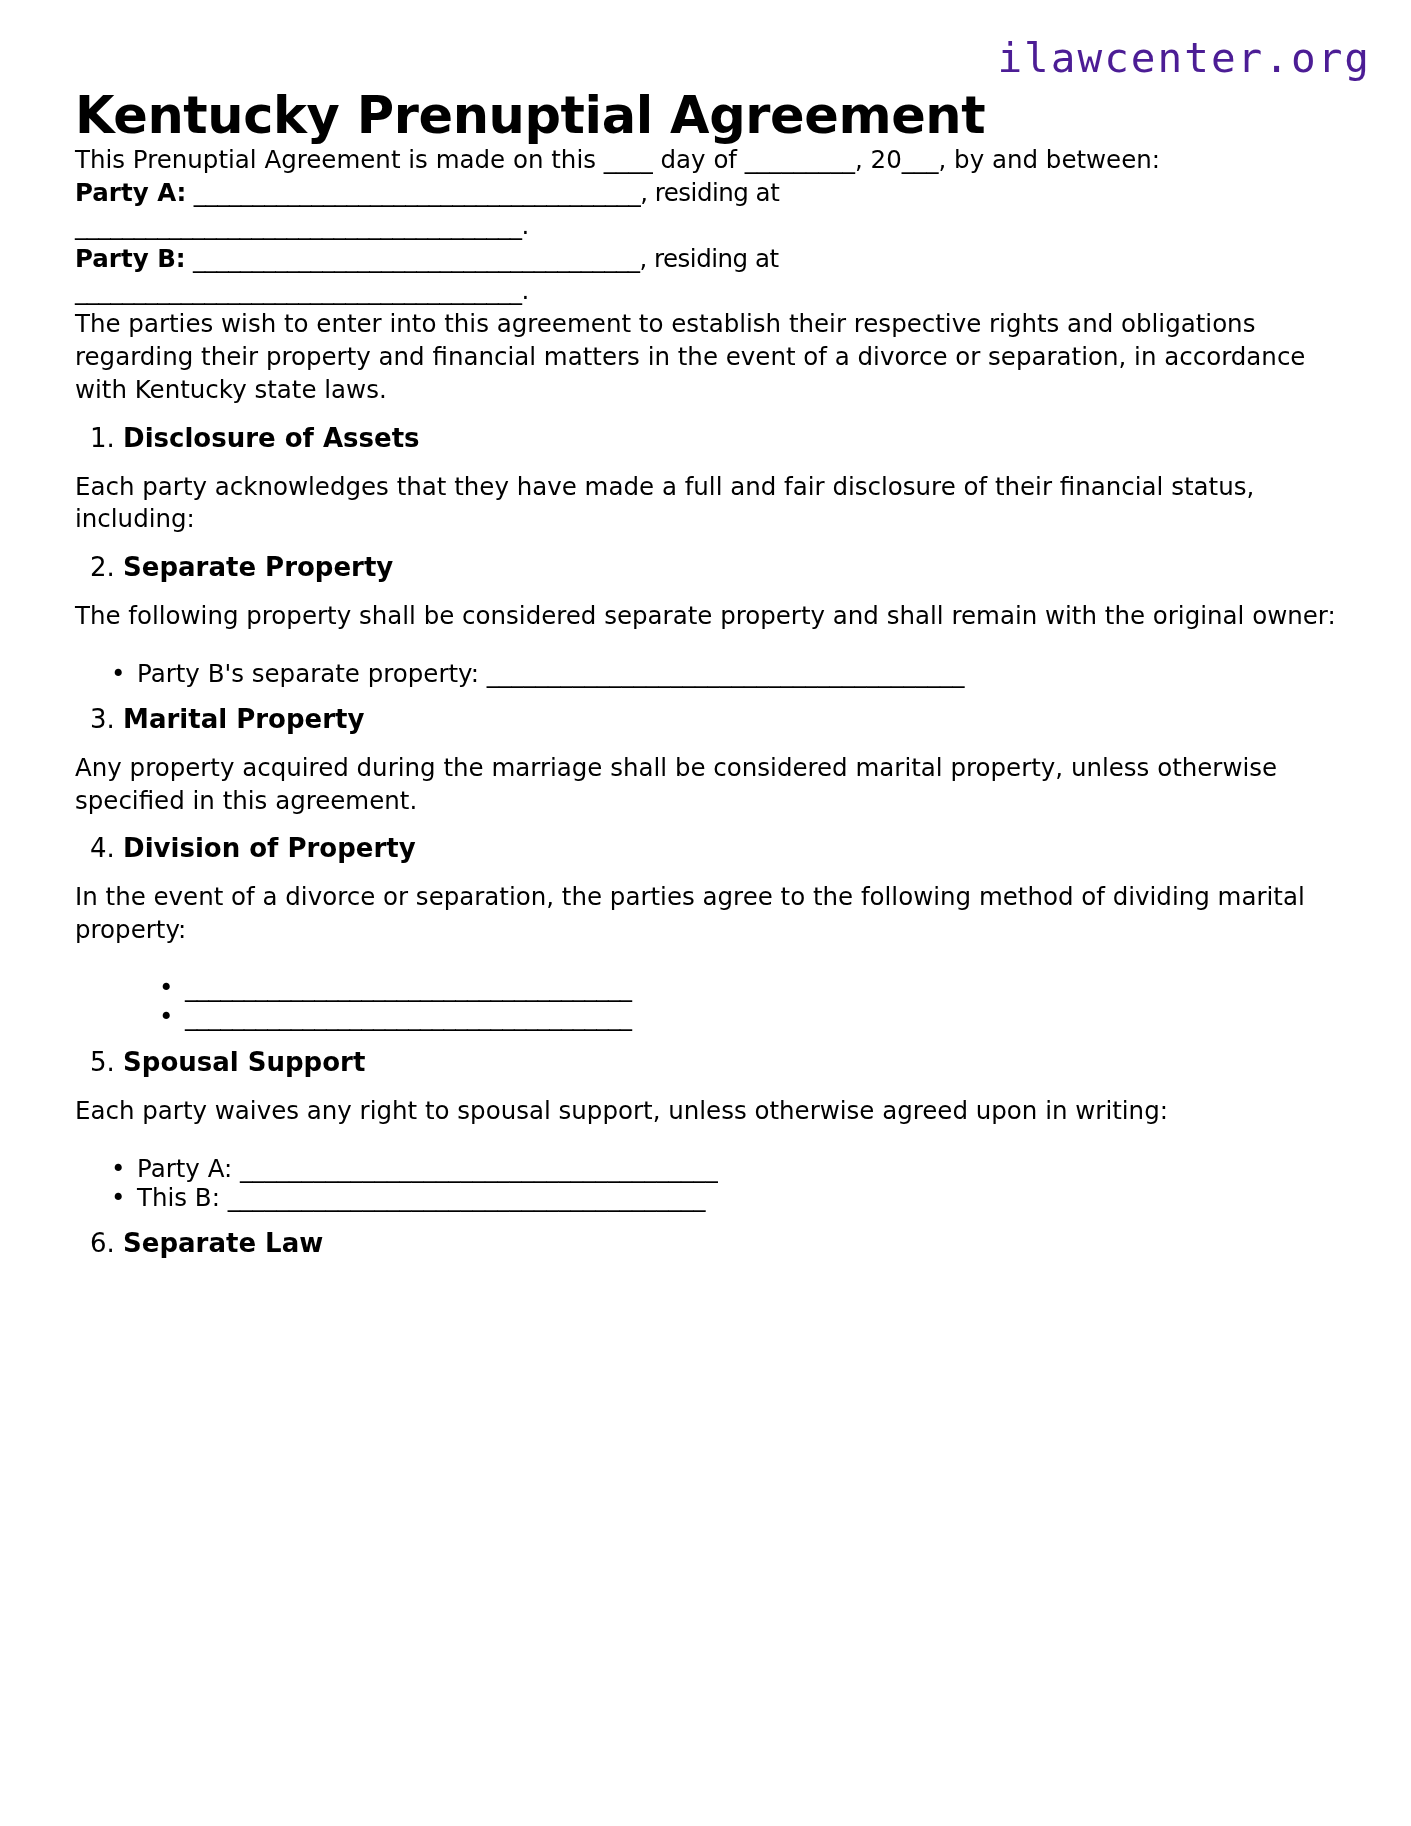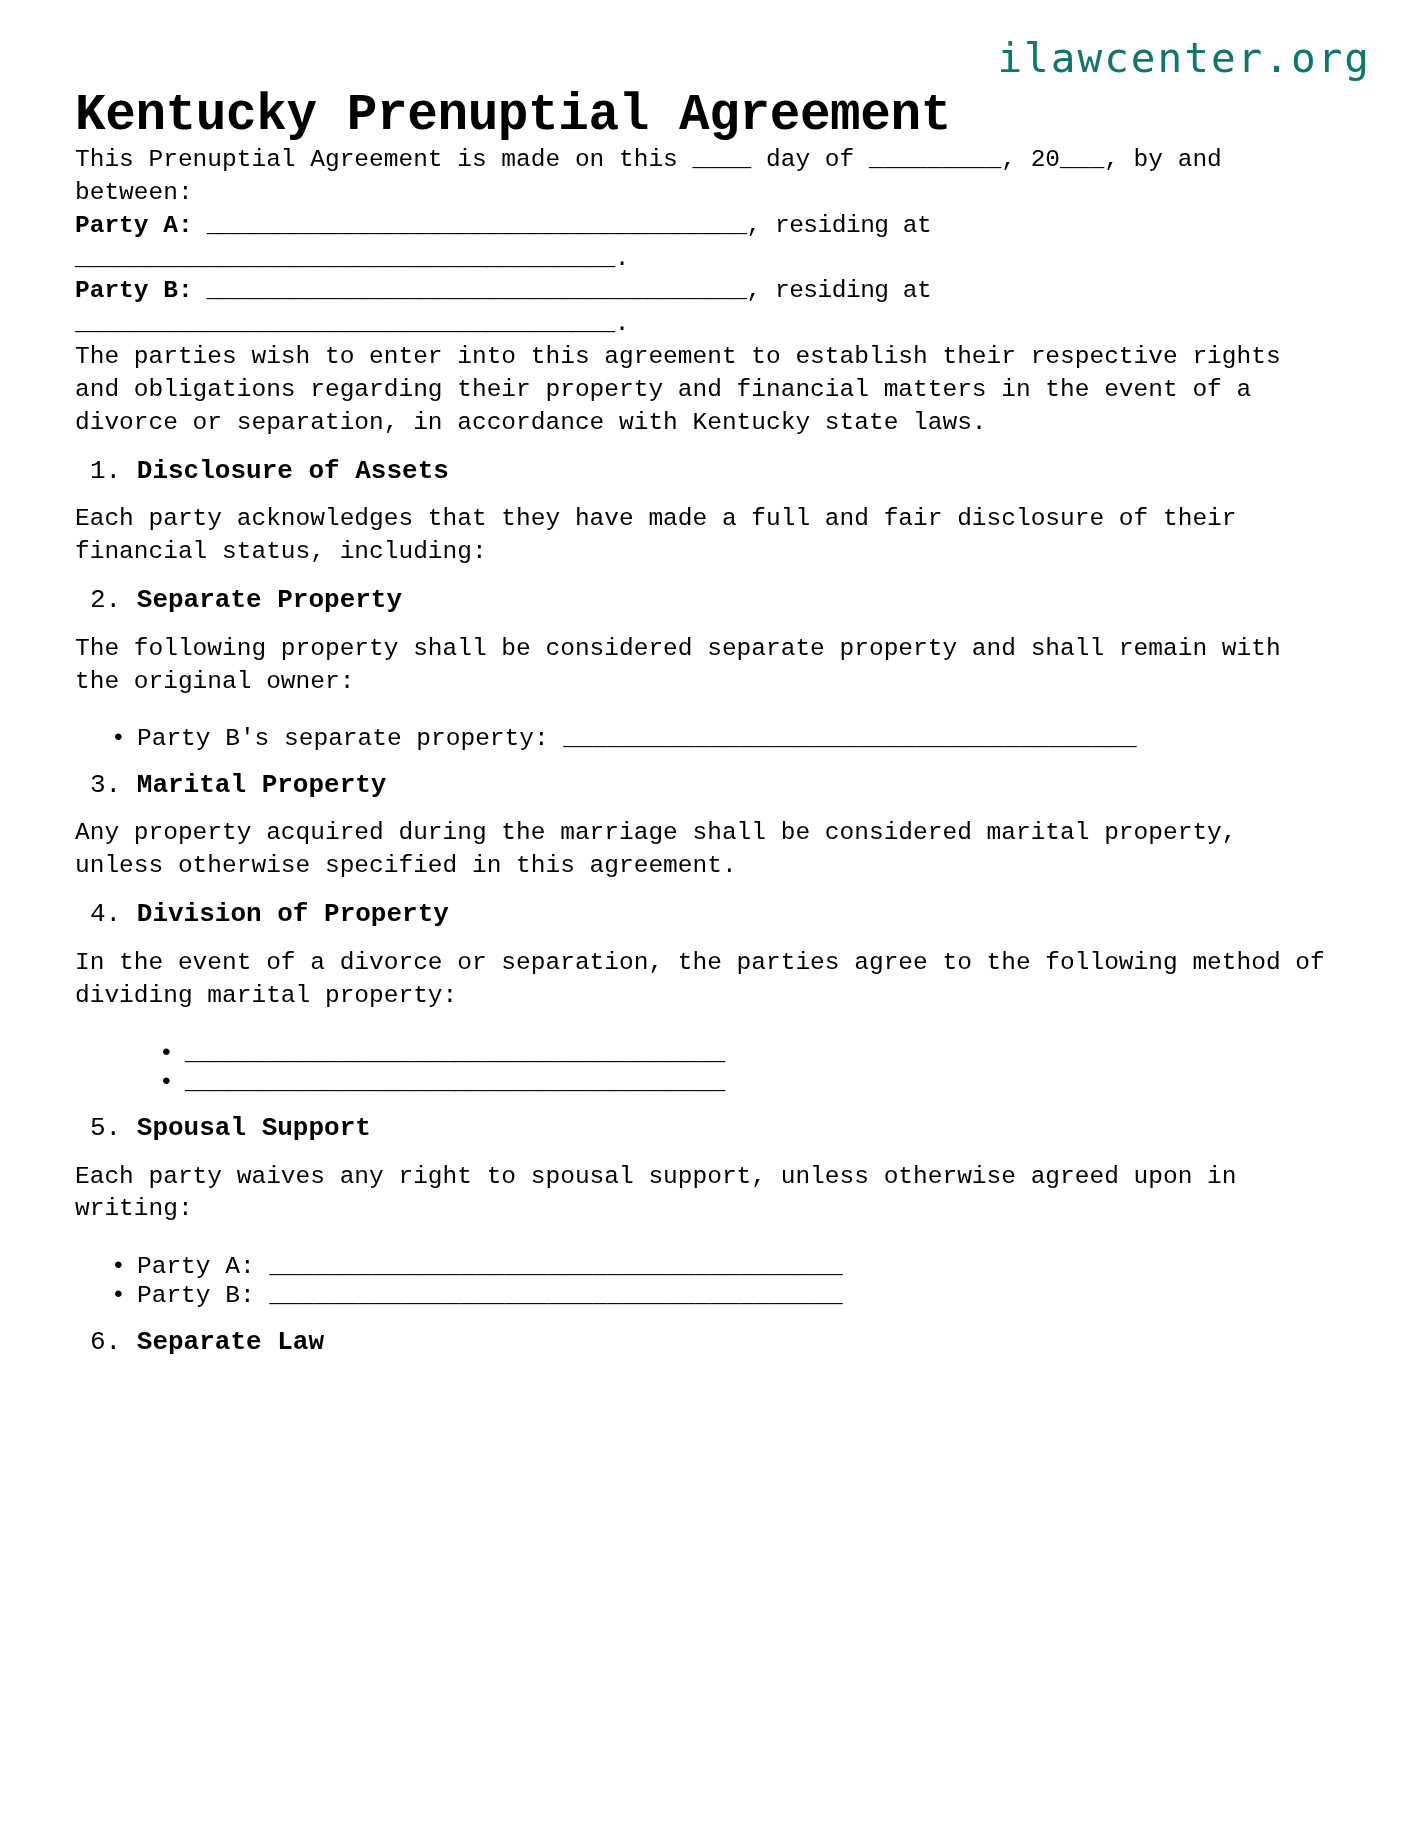--- a/index.html
+++ b/index.html
@@ -20,30 +20,29 @@
     overflow: hidden;
     box-sizing: border-box;
   }
   .watermark {
     position: absolute;
     top: 34px;
     right: 40px;
     font-family: "DejaVu Sans Mono", "Liberation Mono", monospace;
     font-size: 41px;
     letter-spacing: 2px;
-    color: #0f766e;
+    color: #4c1d95;
     white-space: nowrap;
     user-select: none;
   }
   .content {
     position: absolute;
     left: 75px;
     top: 0;
     width: 1262px;
-    font-family: Liberation Mono, monospace;
   }
   h1.doc-title {
     font-size: 51px;
     font-weight: bold;
     margin: 0;
     padding-top: 88px;
     letter-spacing: -0.4px;
     line-height: 1.1;
   }
   p.para {
@@ -141,19 +140,19 @@
     <p class="para sp-after-head">In the event of a divorce or separation, the parties agree to the following method of dividing marital property:</p>
     <ul class="bullets indented">
       <li class="blank-only">______________________________________</li>
       <li class="blank-only">______________________________________</li>
     </ul>
 
     <h3 class="section-head sp-sect"><span class="num">5. </span><span class="title">Spousal Support</span></h3>
     <p class="para sp-after-head">Each party waives any right to spousal support, unless otherwise agreed upon in writing:</p>
     <ul class="bullets">
       <li>Party A: _______________________________________</li>
-      <li>Party B: _______________________________________</li>
+      <li>This B: _______________________________________</li>
     </ul>
 
     <h3 class="section-head sp-sect"><span class="num">6. </span><span class="title">Separate Law</span></h3>
 
   </div>
 </div>
 
 </body></html>

